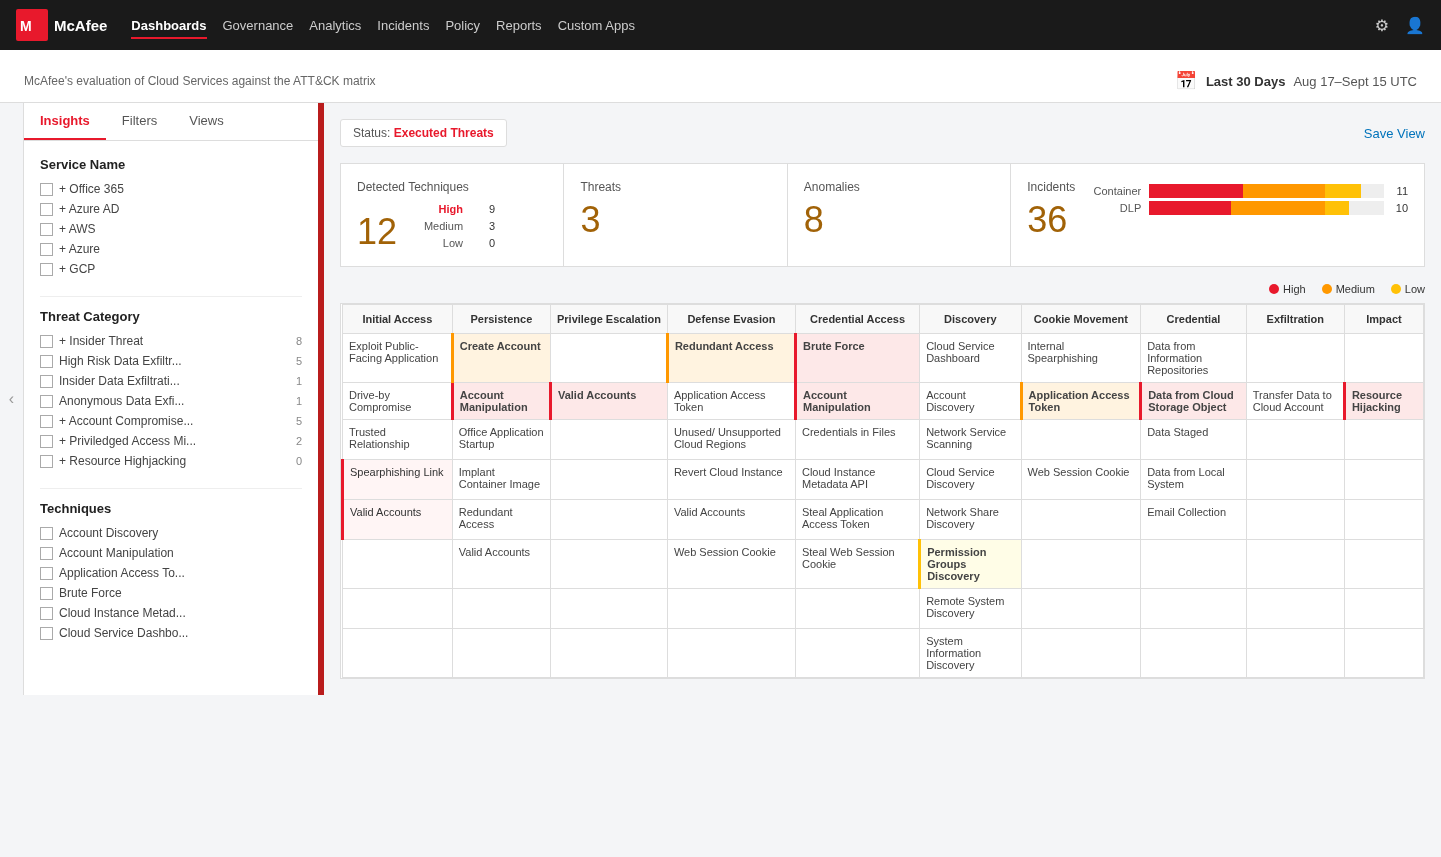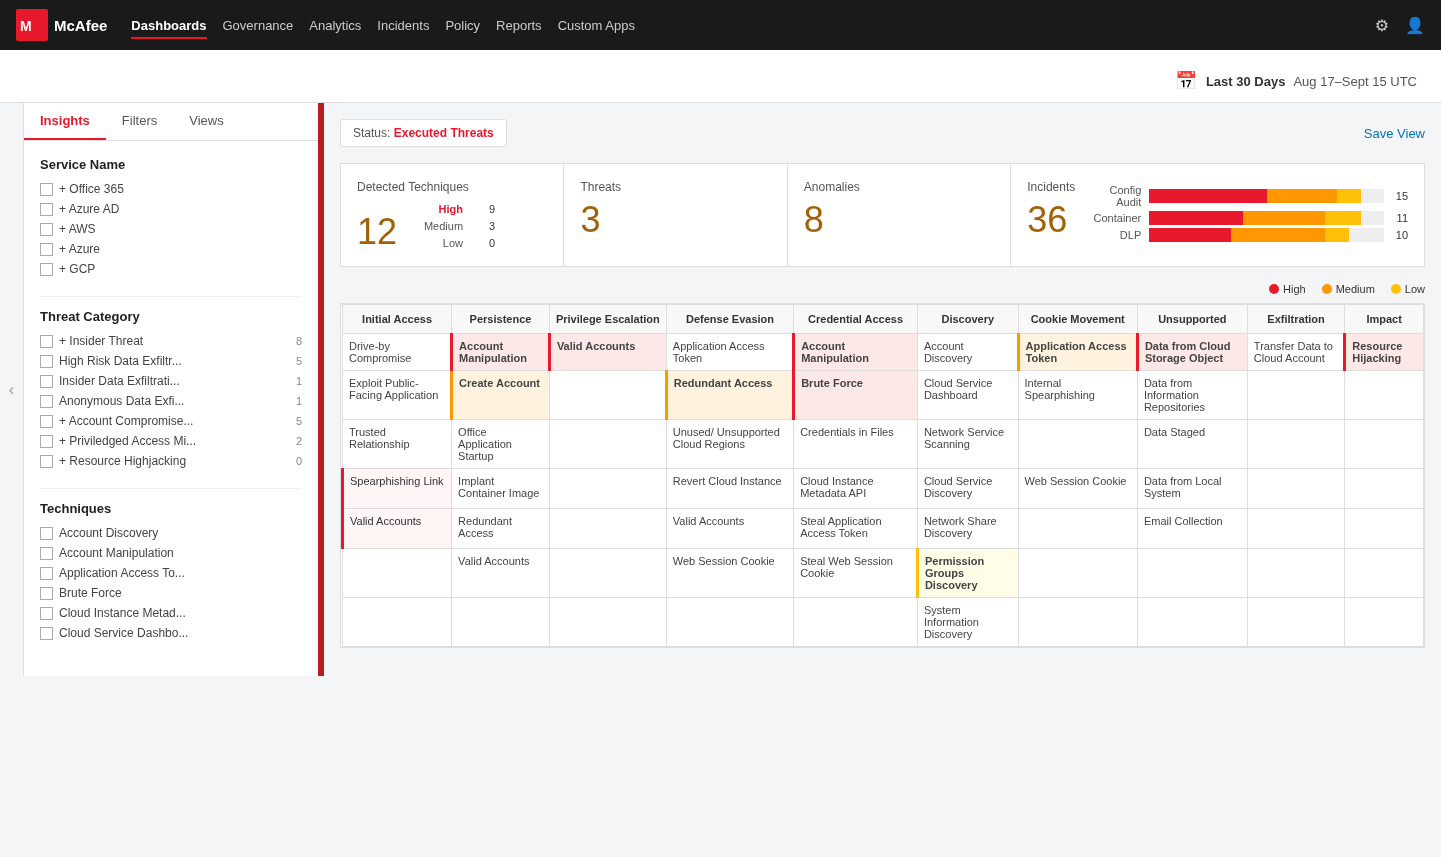--- a/index.html
+++ b/index.html
@@ -91,20 +91,21 @@
   <div id="nav-items"><span class="nav-item active" style="color: rgb(255, 255, 255); font-size: 13px; cursor: pointer; padding: 4px 0px;">Dashboards</span><span style="width: 16px; display: inline-block;"></span><span class="nav-item" style="color: rgb(204, 204, 204); font-size: 13px; cursor: pointer; padding: 4px 0px;">Governance</span><span style="width: 16px; display: inline-block;"></span><span class="nav-item" style="color: rgb(204, 204, 204); font-size: 13px; cursor: pointer; padding: 4px 0px;">Analytics</span><span style="width: 16px; display: inline-block;"></span><span class="nav-item" style="color: rgb(204, 204, 204); font-size: 13px; cursor: pointer; padding: 4px 0px;">Incidents</span><span style="width: 16px; display: inline-block;"></span><span class="nav-item" style="color: rgb(204, 204, 204); font-size: 13px; cursor: pointer; padding: 4px 0px;">Policy</span><span style="width: 16px; display: inline-block;"></span><span class="nav-item" style="color: rgb(204, 204, 204); font-size: 13px; cursor: pointer; padding: 4px 0px;">Reports</span><span style="width: 16px; display: inline-block;"></span><span class="nav-item" style="color: rgb(204, 204, 204); font-size: 13px; cursor: pointer; padding: 4px 0px;">Custom Apps</span></div>
   <div class="nav-spacer"></div>
   <div class="nav-icons">
     <span style="cursor:pointer;font-size:16px;">⚙</span>
     <span style="cursor:pointer;font-size:16px;">👤</span>
   </div>
 </nav>
 
 <div class="page-header">
   <div>
+    <div class="page-subtitle">McAfee's evaluation of Cloud Services against the ATT&amp;CK matrix</div>
   </div>
   <div class="date-range">
     <span style="font-size:18px;">📅</span>
     <span class="date-range-label">Last 30 Days</span>
     <span>Aug 17–Sept 15 UTC</span>
   </div>
 </div>
 
 <div class="body-layout">
 
@@ -310,29 +311,20 @@
       </div>
 
       <div class="summary-card card-wide">
         <div style="display:flex;align-items:flex-start;gap:16px;">
           <div>
             <div class="card-title">Incidents</div>
             <div class="card-number">36</div>
           </div>
           <div class="card-chart" style="flex:1;margin-top:4px;">
             <div class="chart-row">
-              <span class="chart-label">Config Audit</span>
-              <div class="chart-bar-wrap" style="display:flex;overflow:hidden;">
-                <div style="width:50%;background:#e8192c;height:14px;"></div>
-                <div style="width:30%;background:#ff9800;height:14px;"></div>
-                <div style="width:10%;background:#ffc107;height:14px;"></div>
-              </div>
-              <span class="chart-val">15</span>
-            </div>
-            <div class="chart-row">
               <span class="chart-label">Container</span>
               <div class="chart-bar-wrap" style="display:flex;overflow:hidden;">
                 <div style="width:40%;background:#e8192c;height:14px;"></div>
                 <div style="width:35%;background:#ff9800;height:14px;"></div>
                 <div style="width:15%;background:#ffc107;height:14px;"></div>
               </div>
               <span class="chart-val">11</span>
             </div>
             <div class="chart-row">
               <span class="chart-label">DLP</span>
@@ -367,51 +359,51 @@
       <table class="matrix-table">
         <thead>
           <tr id="matrix-header">
               <th>Initial Access</th>
               <th>Persistence</th>
               <th>Privilege Escalation</th>
               <th>Defense Evasion</th>
               <th>Credential Access</th>
               <th>Discovery</th>
               <th>Cookie Movement</th>
-              <th>Unsupported</th>
+              <th>Credential</th>
               <th>Exfiltration</th>
               <th>Impact</th>
             </tr>
         </thead>
         <tbody id="matrix-body">
+            <tr>
+              <td class="cell-normal">Exploit Public-Facing Application</td>
+              <td class="cell-highlight-orange">Create Account</td>
+              <td style="min-height: 40px; height: 40px;"></td>
+              <td class="cell-highlight-orange">Redundant Access</td>
+              <td class="cell-highlight-red">Brute Force</td>
+              <td class="cell-normal">Cloud Service Dashboard</td>
+              <td class="cell-normal">Internal Spearphishing</td>
+              <td class="cell-normal">Data from Information Repositories</td>
+              <td style="min-height: 40px; height: 40px;"></td>
+              <td style="min-height: 40px; height: 40px;"></td>
+            </tr>
             <tr>
               <td class="cell-normal">Drive-by Compromise</td>
               <td class="cell-highlight-red">Account Manipulation</td>
               <td class="cell-highlight-red">Valid Accounts</td>
               <td class="cell-normal">Application Access Token</td>
               <td class="cell-highlight-red">Account Manipulation</td>
               <td class="cell-normal">Account Discovery</td>
               <td class="cell-highlight-orange">Application Access Token</td>
               <td class="cell-highlight-red">Data from Cloud Storage Object</td>
               <td class="cell-normal">Transfer Data to Cloud Account</td>
               <td class="cell-highlight-red">Resource Hijacking</td>
             </tr>
             <tr>
-              <td class="cell-normal">Exploit Public-Facing Application</td>
-              <td class="cell-highlight-orange">Create Account</td>
-              <td style="min-height: 40px; height: 40px;"></td>
-              <td class="cell-highlight-orange">Redundant Access</td>
-              <td class="cell-highlight-red">Brute Force</td>
-              <td class="cell-normal">Cloud Service Dashboard</td>
-              <td class="cell-normal">Internal Spearphishing</td>
-              <td class="cell-normal">Data from Information Repositories</td>
-              <td style="min-height: 40px; height: 40px;"></td>
-              <td style="min-height: 40px; height: 40px;"></td>
-            </tr>
-            <tr>
               <td class="cell-normal">Trusted Relationship</td>
               <td class="cell-normal">Office Application Startup</td>
               <td style="min-height: 40px; height: 40px;"></td>
               <td class="cell-normal">Unused/ Unsupported Cloud Regions</td>
               <td class="cell-normal">Credentials in Files</td>
               <td class="cell-normal">Network Service Scanning</td>
               <td style="min-height: 40px; height: 40px;"></td>
               <td class="cell-normal">Data Staged</td>
               <td style="min-height: 40px; height: 40px;"></td>
               <td style="min-height: 40px; height: 40px;"></td>
@@ -451,20 +443,32 @@
               <td style="min-height: 40px; height: 40px;"></td>
               <td style="min-height: 40px; height: 40px;"></td>
               <td style="min-height: 40px; height: 40px;"></td>
             </tr>
             <tr>
               <td style="min-height: 40px; height: 40px;"></td>
               <td style="min-height: 40px; height: 40px;"></td>
               <td style="min-height: 40px; height: 40px;"></td>
               <td style="min-height: 40px; height: 40px;"></td>
               <td style="min-height: 40px; height: 40px;"></td>
+              <td class="cell-normal">Remote System Discovery</td>
+              <td style="min-height: 40px; height: 40px;"></td>
+              <td style="min-height: 40px; height: 40px;"></td>
+              <td style="min-height: 40px; height: 40px;"></td>
+              <td style="min-height: 40px; height: 40px;"></td>
+            </tr>
+            <tr>
+              <td style="min-height: 40px; height: 40px;"></td>
+              <td style="min-height: 40px; height: 40px;"></td>
+              <td style="min-height: 40px; height: 40px;"></td>
+              <td style="min-height: 40px; height: 40px;"></td>
+              <td style="min-height: 40px; height: 40px;"></td>
               <td class="cell-normal">System Information Discovery</td>
               <td style="min-height: 40px; height: 40px;"></td>
               <td style="min-height: 40px; height: 40px;"></td>
               <td style="min-height: 40px; height: 40px;"></td>
               <td style="min-height: 40px; height: 40px;"></td>
             </tr>
           </tbody>
       </table>
     </div>
 

